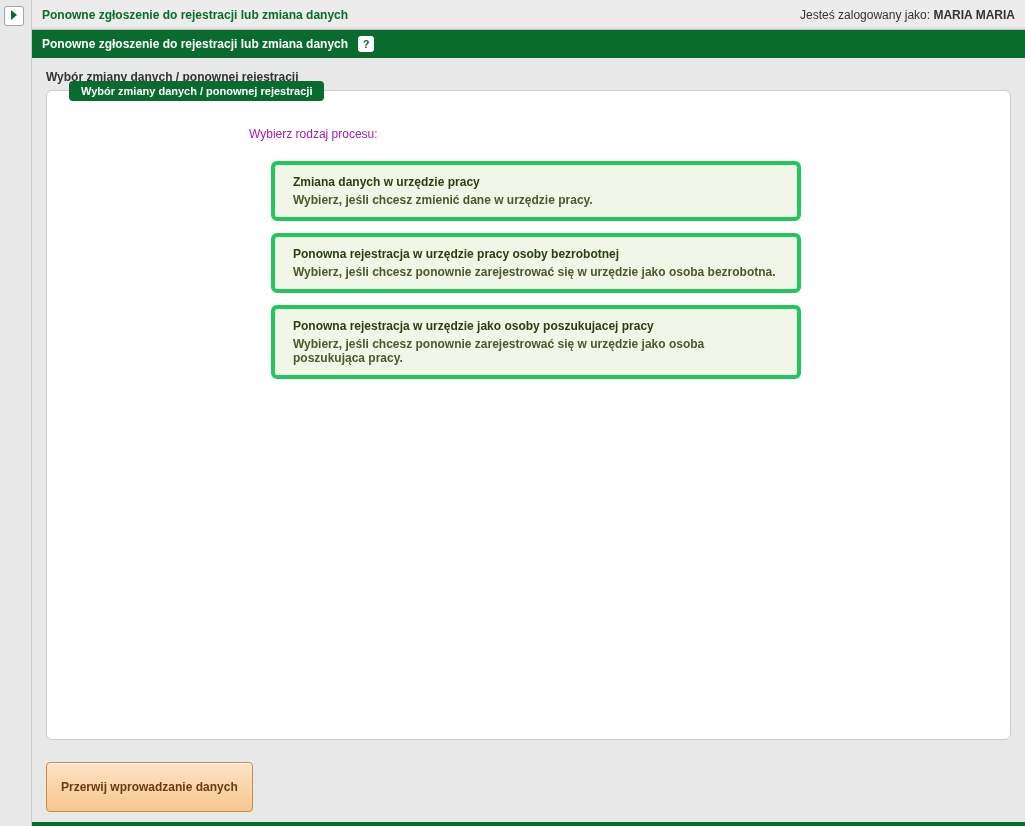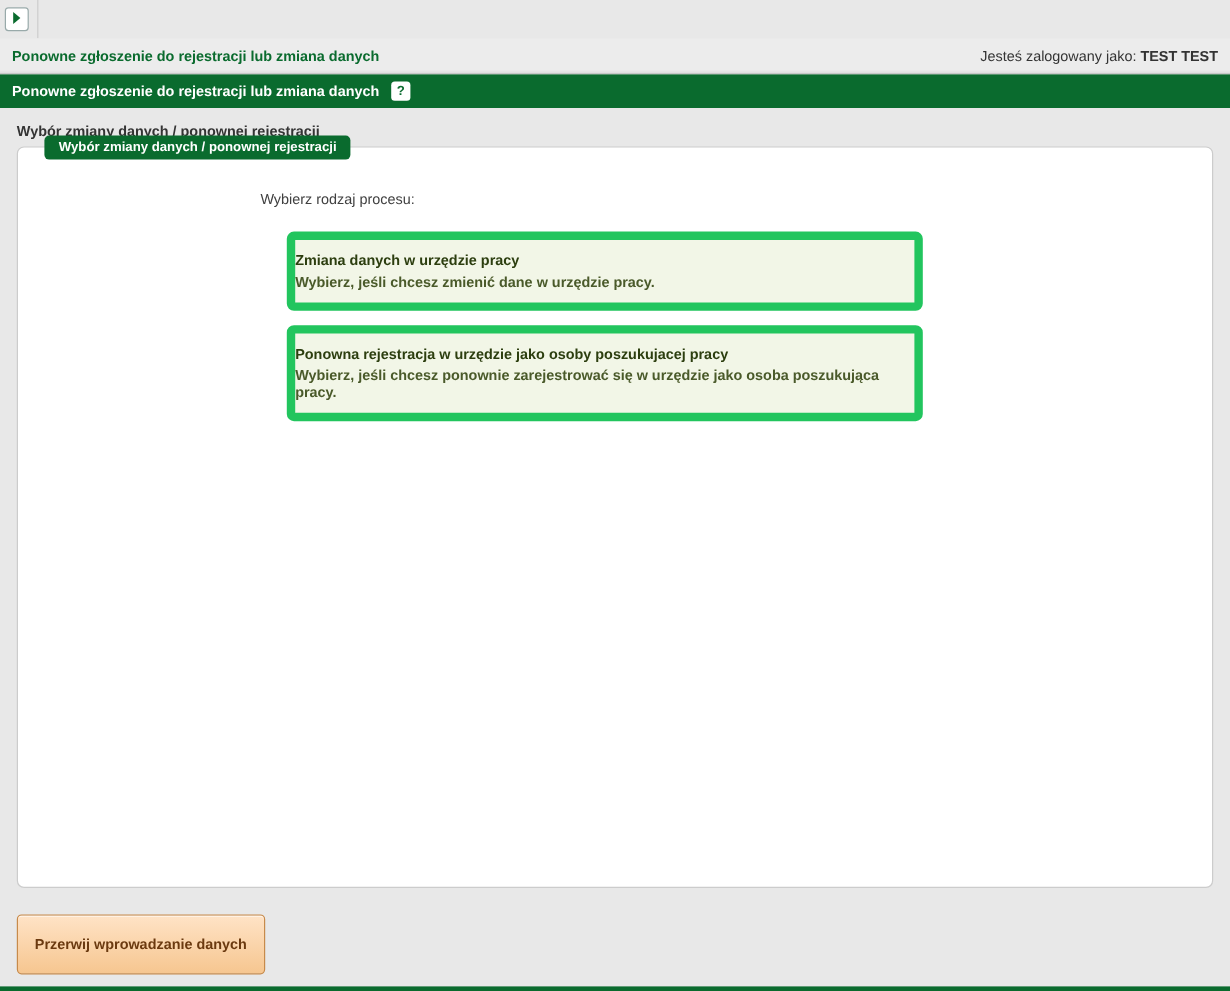--- a/index.html
+++ b/index.html
@@ -9,21 +9,20 @@
       background: #e8e8e8;
       color: #333;
       width: 1025px;
       height: 826px;
       overflow: hidden;
     }
     .app {
       display: flex;
       width: 100%;
       height: 100%;
-      flex-direction: column;
     }
     .left-rail {
       width: 32px;
       background: #e8e8e8;
       padding: 6px 4px;
       border-right: 1px solid #ccc;
     }
     .expand-btn {
       width: 20px;
       height: 20px;
@@ -128,37 +127,37 @@
       top: -10px;
       left: 22px;
       background: #0a6b2e;
       color: #fff;
       font-weight: bold;
       font-size: 11px;
       padding: 4px 12px;
       border-radius: 4px;
     }
     .process-label {
-      color: #404040;
+      color: #a21caf;
       font-size: 12px;
       margin-left: 178px;
       margin-bottom: 20px;
     }
     .options {
       margin-left: 200px;
       width: 530px;
       display: flex;
       flex-direction: column;
       gap: 12px;
     }
     .option-card {
       background: #f2f6e7;
-      border: 7px solid #22c55e;
+      border: 4px solid #22c55e;
       border-radius: 6px;
-      padding: 10px 0;
+      padding: 10px 18px;
       cursor: pointer;
     }
     .option-title {
       font-weight: bold;
       color: #2c3e0f;
       font-size: 12px;
       margin-bottom: 4px;
     }
     .option-desc {
       color: #4a5a2a;
@@ -199,21 +198,21 @@
           </svg>
       </span>
     </div>
   </div>
 
   <div class="main">
 
     <div class="topbar">
       <div class="breadcrumb">Ponowne zgłoszenie do rejestracji lub zmiana danych</div>
       <div class="login-info">
-        <span>Jesteś zalogowany jako: </span><strong>TEST TEST</strong>
+        <span>Jesteś zalogowany jako: </span><strong>MARIA MARIA</strong>
       </div>
     </div>
 
     <div class="content-wrap">
 
       <div class="green-header">
         <span>Ponowne zgłoszenie do rejestracji lub zmiana danych</span>
         <span class="help-badge">?</span>
       </div>
 
@@ -225,20 +224,24 @@
 
           <div class="process-label">Wybierz rodzaj procesu:</div>
 
           <div class="options">
 
             <div class="option-card">
               <div class="option-title">Zmiana danych w urzędzie pracy</div>
               <div class="option-desc">Wybierz, jeśli chcesz zmienić dane w urzędzie pracy.</div>
             </div>
 
+            <div class="option-card">
+              <div class="option-title">Ponowna rejestracja w urzędzie pracy osoby bezrobotnej</div>
+              <div class="option-desc">Wybierz, jeśli chcesz ponownie zarejestrować się w urzędzie jako osoba bezrobotna.</div>
+            </div>
 
             <div class="option-card">
               <div class="option-title">Ponowna rejestracja w urzędzie jako osoby poszukujacej pracy</div>
               <div class="option-desc">Wybierz, jeśli chcesz ponownie zarejestrować się w urzędzie jako osoba poszukująca pracy.</div>
             </div>
 
           </div>
         </div>
       </div>
 

